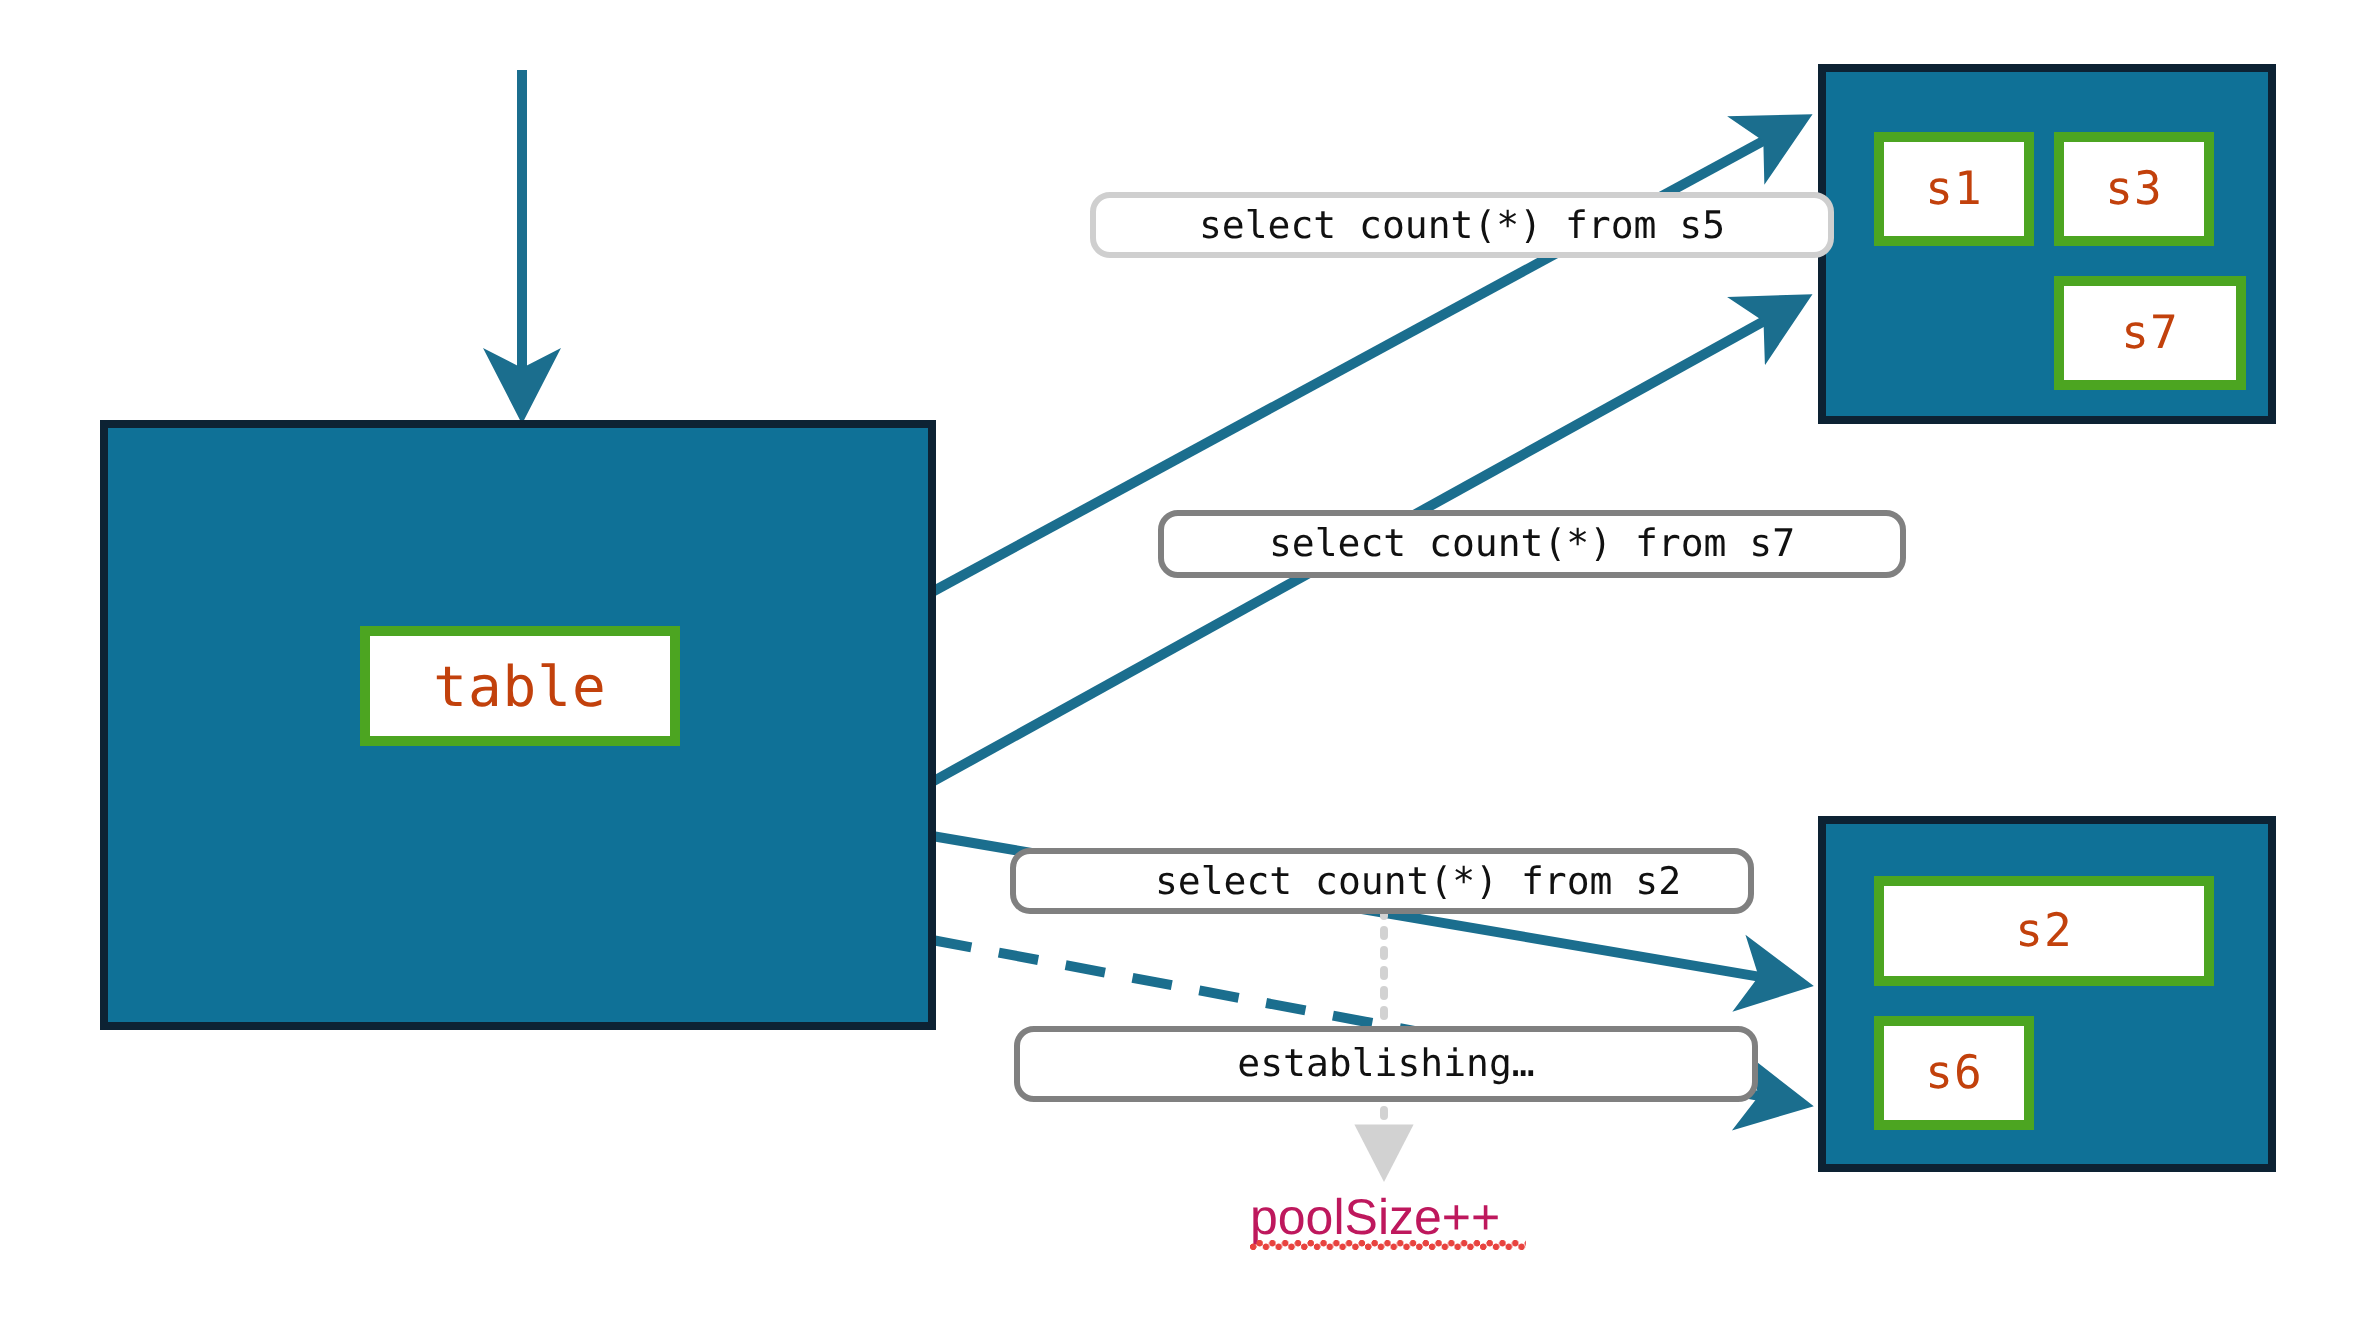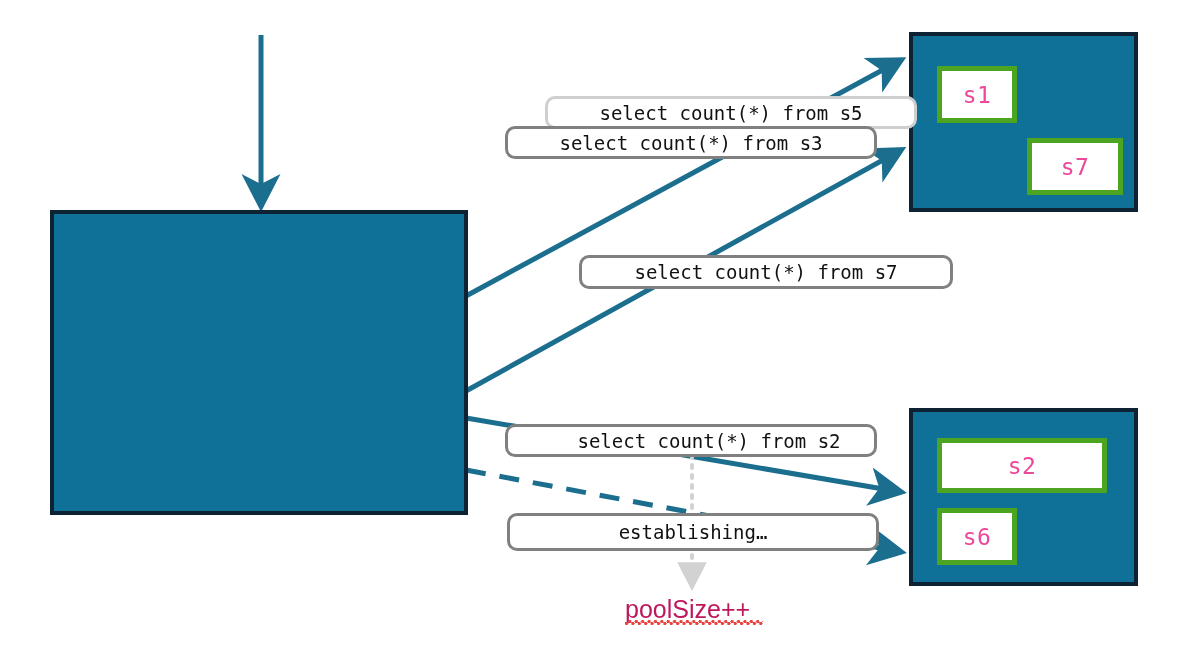--- a/index.html
+++ b/index.html
@@ -36,21 +36,21 @@
 
   
   .node-chip {
     position: absolute;
     background: #ffffff;
     border: 5px solid #4ca521;
     box-sizing: border-box;
     display: flex;
     align-items: center;
     justify-content: center;
-    color: #ec4899;
+    color: #c2410c;
     font-family: "DejaVu Sans Mono", monospace;
     letter-spacing: 0.5px;
   }
   .node-chip.big {
     font-size: 28px;
   }
   .node-chip.small {
     font-size: 23px;
   }
 
@@ -122,44 +122,47 @@
 
     <line x1="466" y1="418" x2="901" y2="492" stroke="#1b6e8e" stroke-width="5" marker-end="url(#ah)"></line>
 
     <line x1="466" y1="470" x2="901" y2="552" stroke="#1b6e8e" stroke-width="5" stroke-dasharray="20 14" marker-end="url(#ah)"></line>
 
     <line x1="692" y1="455" x2="692" y2="583" stroke="#d2d2d2" stroke-width="4" stroke-dasharray="3 7" stroke-linecap="round" marker-end="url(#ah-dot)"></line>
   </svg>
 
 
   <div class="teal-box" style="left:50px; top:210px; width:418px; height:305px;"></div>
+  <div class="node-chip big" style="left:180px; top:313px; width:160px; height:60px;">
+    <span>table</span>
+  </div>
 
   <div class="teal-box" style="left:909px; top:32px; width:229px; height:180px;"></div>
   <div class="node-chip small" style="left:937px; top:66px; width:80px; height:57px;">
     <span>s1</span>
+  </div>
+  <div class="node-chip small" style="left:1027px; top:66px; width:80px; height:57px;">
+    <span>s3</span>
   </div>
   <div class="node-chip small" style="left:1027px; top:138px; width:96px; height:57px;text-align:right;">
     <span>s7</span>
   </div>
 
   <div class="teal-box" style="left:909px; top:408px; width:229px; height:178px;"></div>
   <div class="node-chip small" style="left:937px; top:438px; width:170px; height:55px;">
     <span>s2</span>
   </div>
   <div class="node-chip small" style="left:937px; top:508px; width:80px; height:57px;">
     <span>s6</span>
   </div>
 
   <div class="query-pill faded" style="left:505px; top:96px; width:372px; height:33px;">
     <span>select count(*) from s5</span>
   </div>
 
-  <div class="query-pill front" style="left:505px; top:126px; width:372px; height:33px;">
-    <span>select count(*) from s3</span>
-  </div>
 
   <div class="query-pill front" style="left:579px; top:255px; width:374px; height:34px;">
     <span>select count(*) from s7</span>
   </div>
 
   <div class="query-pill front" style="left:505px; top:424px; width:372px; height:33px;padding-left:36px;">
     <span>select count(*) from s2</span>
   </div>
 
   <div class="query-pill front" style="left:507px; top:513px; width:372px; height:38px;">

